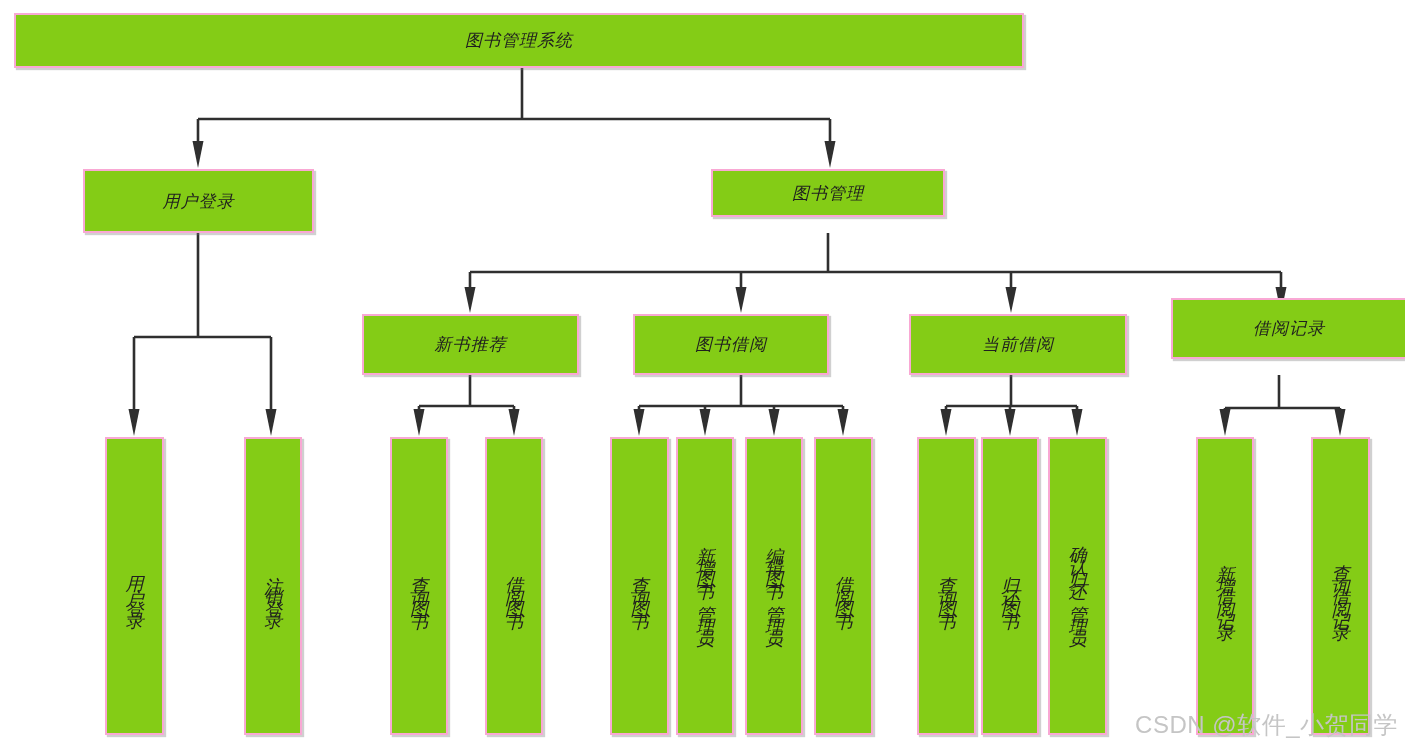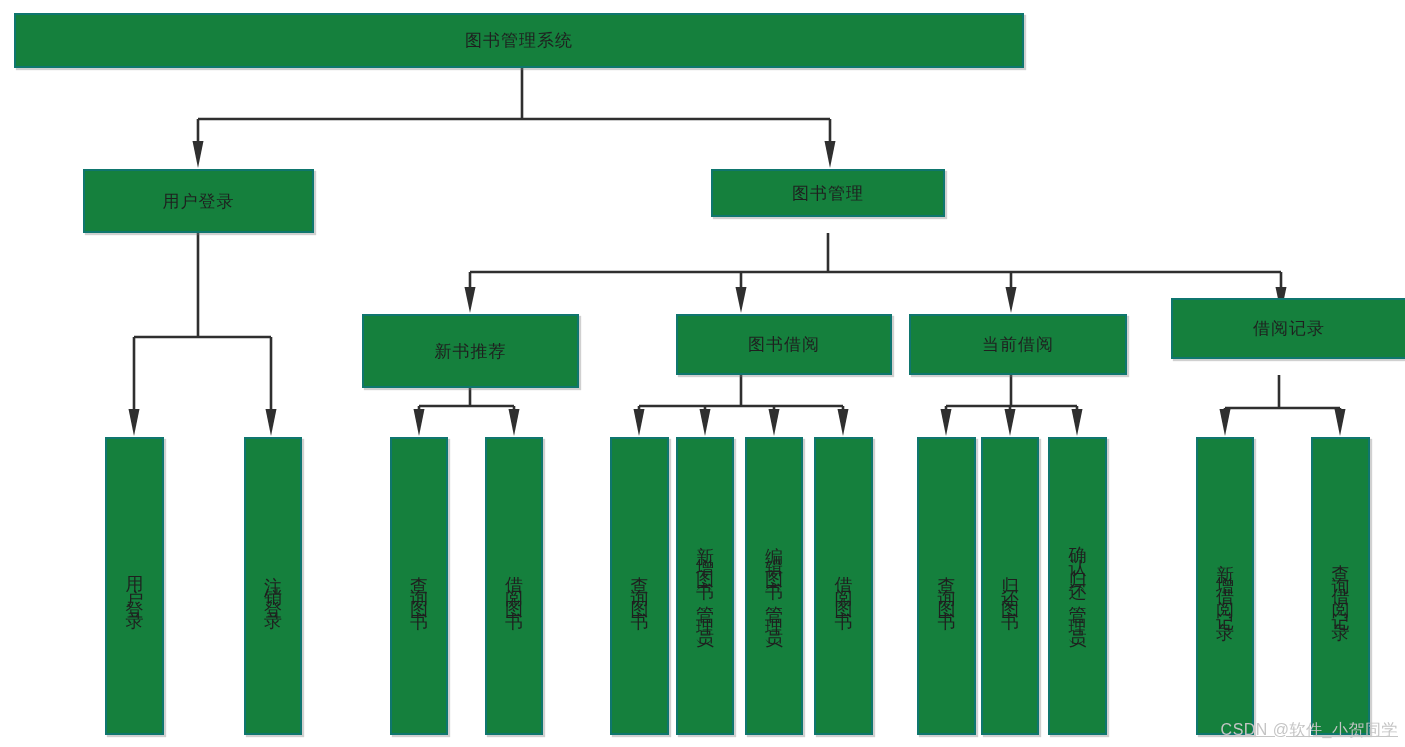--- a/index.html
+++ b/index.html
@@ -12,47 +12,47 @@
     overflow: hidden;
   }
   .wires {
     position: absolute;
     left: 0; top: 0;
     width: 1405px; height: 747px;
   }
   .node {
     position: absolute;
     box-sizing: border-box;
-    background: #15803d;
-    border: 2px solid #0f766e;
+    background: #84cc16;
+    border: 2px solid #f9a8d4;
     box-shadow: 2px 2px 1px rgba(120,120,120,0.35);
     display: flex;
     align-items: center;
     justify-content: center;
     color: #1f1f1f;
+    font-style: italic;
   }
   .node.h { font-size: 17px; letter-spacing: 1px; white-space: nowrap; }
   .node.v span {
     writing-mode: vertical-rl;
     text-orientation: mixed;
     font-size: 18px;
     letter-spacing: 12px;
     line-height: 1;
     color: #1f1f1f;
   }
   .watermark {
     position: absolute;
     right: 7px;
     bottom: 6px;
-    font-size: 16px;
+    font-size: 24px;
     color: #c5c5c5;
     letter-spacing: 0.5px;
     white-space: nowrap;
     z-index: 5;
-    text-decoration: underline;
   }
 </style>
 </head>
 <body>
 
 <div class="stage">
 
   <svg class="wires" viewBox="0 0 1405 747" xmlns="http://www.w3.org/2000/svg">
     <g stroke="#2f2f2f" stroke-width="2.6" fill="none">
 
@@ -104,24 +104,24 @@
     <span>图书管理系统</span>
   </div>
 
   <div class="node h" style="left:83px; top:169px; width:231px; height:64px;">
     <span>用户登录</span>
   </div>
   <div class="node h" style="left:711px; top:169px; width:234px; height:48px;">
     <span>图书管理</span>
   </div>
 
-  <div class="node h" style="left:362px; top:314px; width:217px; height:74px;">
+  <div class="node h" style="left:362px; top:314px; width:217px; height:61px;">
     <span>新书推荐</span>
   </div>
-  <div class="node h" style="left:633px; top:314px; width:216px; height:61px;margin-left:43px;">
+  <div class="node h" style="left:633px; top:314px; width:196px; height:61px;">
     <span>图书借阅</span>
   </div>
   <div class="node h" style="left:902px; top:314px; width:218px; height:61px;margin-left:7px;">
     <span>当前借阅</span>
   </div>
   <div class="node h" style="left:1171px; top:298px; width:236px; height:61px;">
     <span>借阅记录</span>
   </div>
 
   <div class="node v" style="left:105px; top:437px; width:59px; height:298px;">

